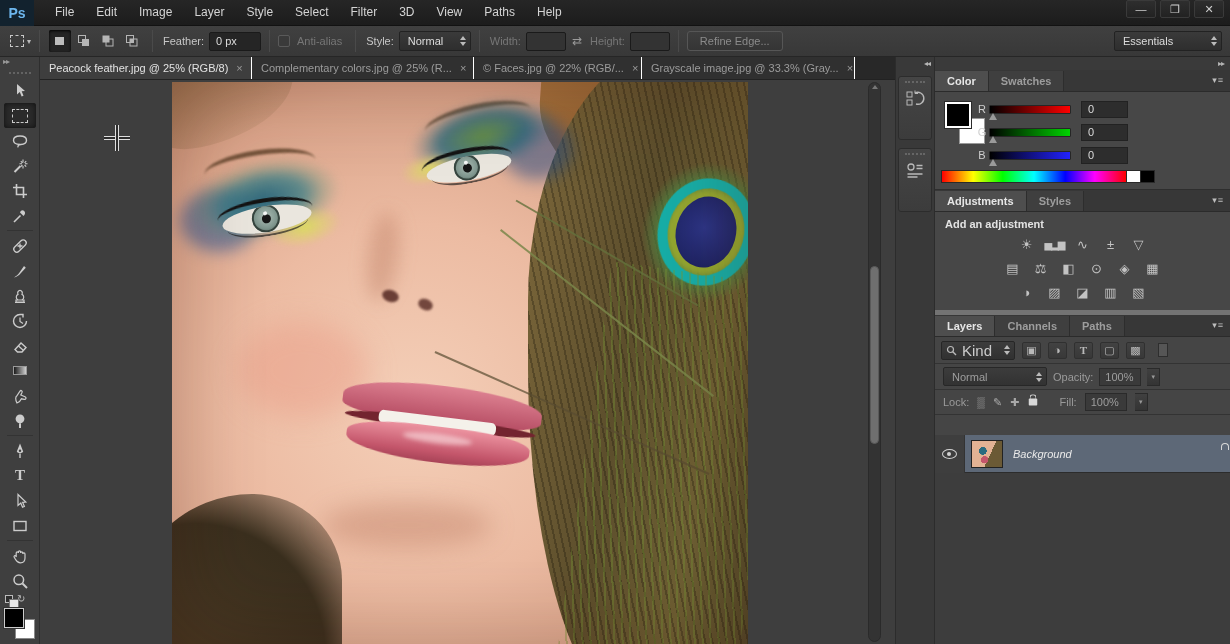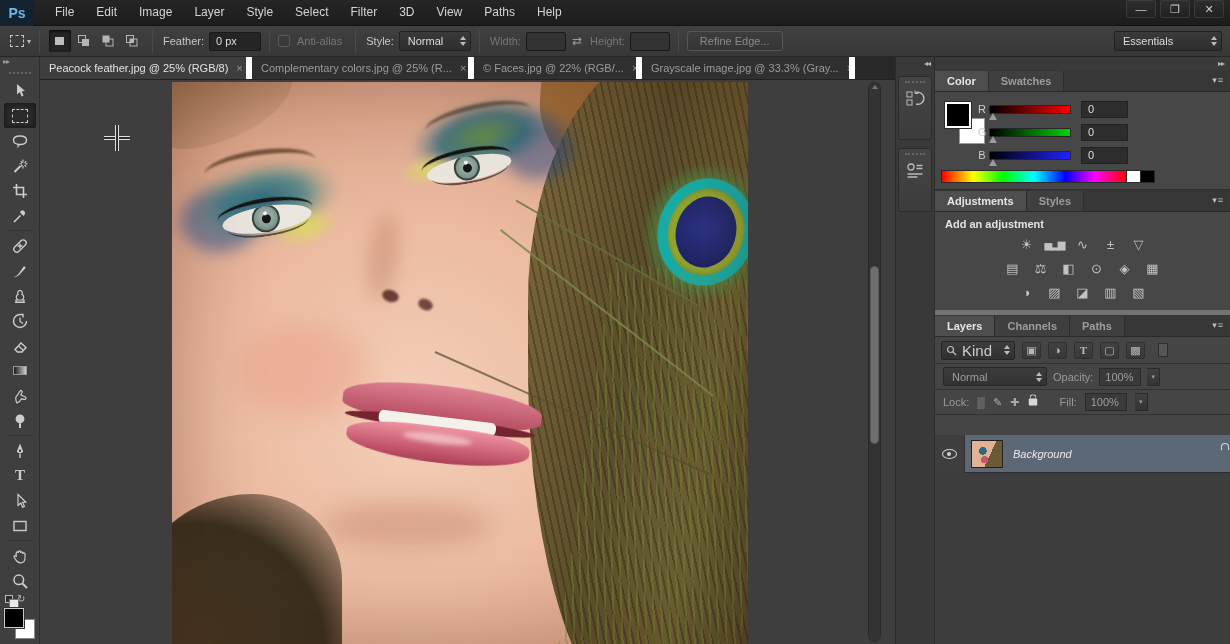--- a/index.html
+++ b/index.html
@@ -66,21 +66,21 @@
   .mini-swatch { display:flex; align-items:center; gap:4px; padding-left:5px; color:#bbb; font-size:10px; }
   .mini-fg { width:8px; height:8px; border:1px solid #bbb; background:#2e2e2e; position:relative; }
   .mini-fg::after { content:''; position:absolute; left:3px; top:3px; width:8px; height:8px;
     background:#e9e9e9; border:1px solid #777; }
 
   
   .canvas-zone { position:absolute; left:40px; top:57px; width:855px; height:587px; background:#3e3e3e; }
   .tabbar { position:absolute; left:0; top:0; width:855px; height:23px; background:#282828;
     display:flex; border-bottom:1px solid #222; font-size:11px; }
   .doc-tab { display:flex; align-items:center; gap:8px; padding:0 9px; background:#303030;
-    border-right:6px solid #ffffff; color:#9b9b9b; white-space:nowrap; overflow:hidden; }
+    border-right:1px solid #ffffff; color:#9b9b9b; white-space:nowrap; overflow:hidden; }
   .doc-tab.active { background:#3e3e3e; color:#e2e2e2; }
   .tab-close { color:#9a9a9a; font-size:11px; }
   .pasteboard { position:absolute; left:0; top:23px; width:855px; height:564px; background:#3e3e3e; }
 
   
   .crosshair { position:absolute; left:64px; top:45px; width:26px; height:26px; }
   .crosshair .h { position:absolute; left:0; top:11px; width:26px; height:4px; background:#2c2c2c;
     border-top:1px solid #dedede; border-bottom:1px solid #dedede; }
   .crosshair .v { position:absolute; left:11px; top:0; width:4px; height:26px; background:#2c2c2c;
     border-left:1px solid #dedede; border-right:1px solid #dedede; }

